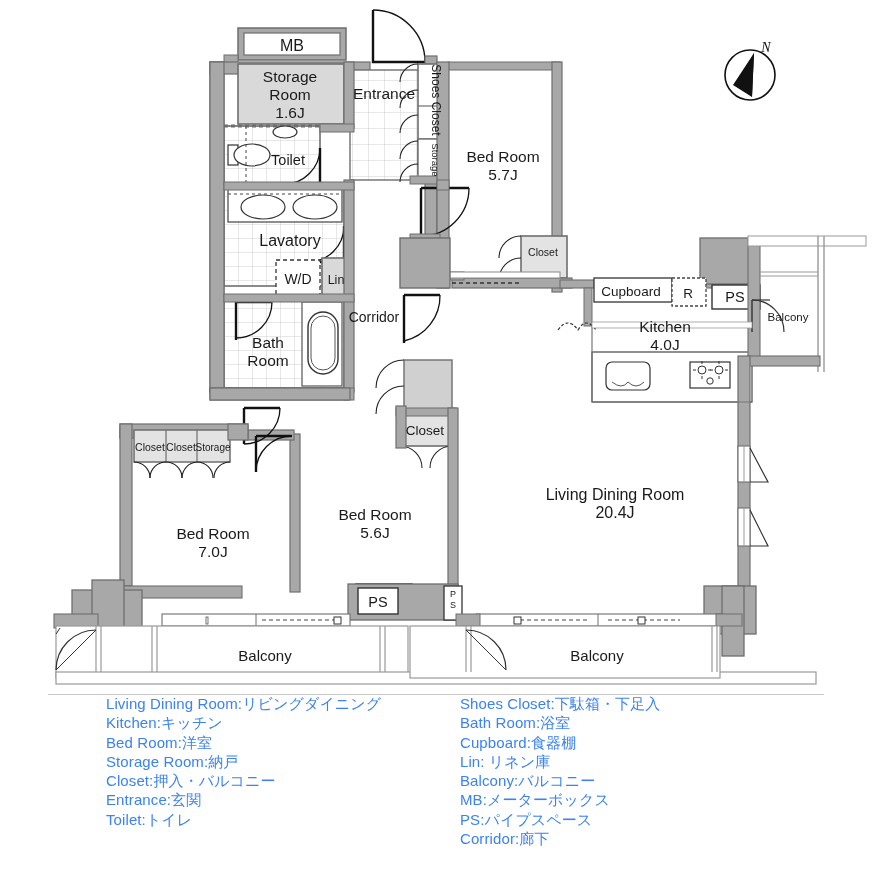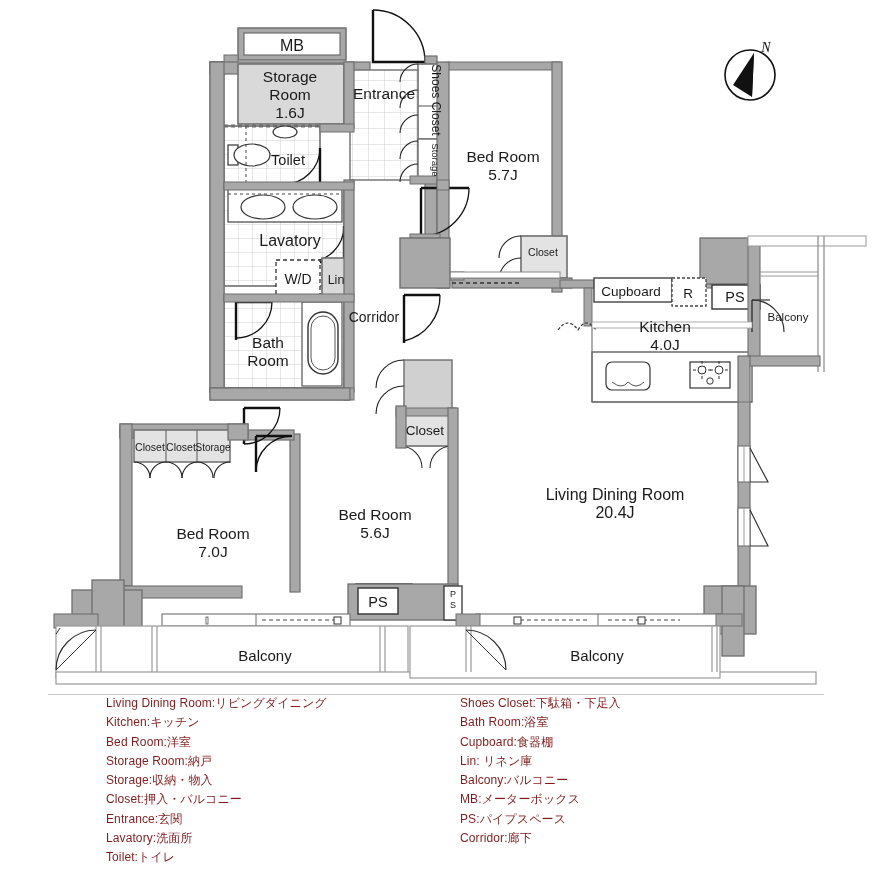--- a/index.html
+++ b/index.html
@@ -29,23 +29,23 @@
   .legend {
     position: absolute;
     left: 0;
     top: 694px;
     width: 872px;
     height: 178px;
     display: flex;
     flex-direction: row;
   }
   .legend-col {
-    font-size: 12px;
+    font-size: 15px;
     line-height: 19.3px;
-    color: #7f1d1d;
+    color: #3b82f6;
     letter-spacing: 0.1px;
   }
   .legend-col-left { margin-left: 106px; width: 340px; }
   .legend-col-right { margin-left: 14px; width: 360px; }
   .legend-row { white-space: nowrap; }
   .legend-sep {
     position: absolute;
     left: 48px;
     top: 0px;
     width: 776px;
@@ -384,24 +384,22 @@
   </svg>
 
   <div class="legend">
     <div class="legend-sep"></div>
 
     <div class="legend-col legend-col-left">
       <div class="legend-row">Living Dining Room:リビングダイニング</div>
       <div class="legend-row">Kitchen:キッチン</div>
       <div class="legend-row">Bed Room:洋室</div>
       <div class="legend-row">Storage Room:納戸</div>
-      <div class="legend-row">Storage:収納・物入</div>
       <div class="legend-row">Closet:押入・バルコニー</div>
       <div class="legend-row">Entrance:玄関</div>
-      <div class="legend-row">Lavatory:洗面所</div>
       <div class="legend-row">Toilet:トイレ</div>
     </div>
 
     <div class="legend-col legend-col-right">
       <div class="legend-row">Shoes Closet:下駄箱・下足入</div>
       <div class="legend-row">Bath Room:浴室</div>
       <div class="legend-row">Cupboard:食器棚</div>
       <div class="legend-row">Lin: リネン庫</div>
       <div class="legend-row">Balcony:バルコニー</div>
       <div class="legend-row">MB:メーターボックス</div>

